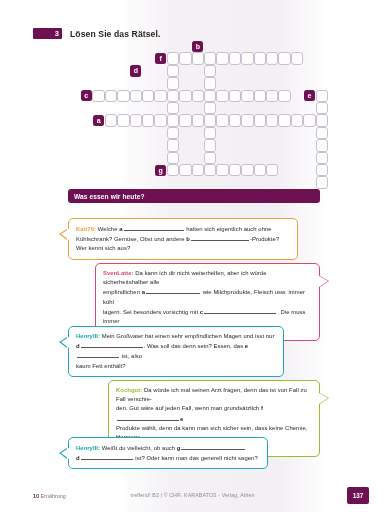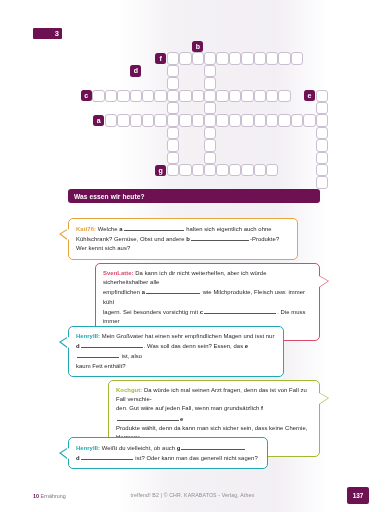--- a/index.html
+++ b/index.html
@@ -215,20 +215,21 @@
 </style>
 </head>
 <body>
 
 <div class="gutter-shade"></div>
 
 <div class="ex-header">
   <div class="ex-num">
     <span>3</span>
   </div>
+  <div class="ex-title">Lösen Sie das Rätsel.</div>
 </div>
 
 <div id="crossword">
     <div class="cw-cell" style="left: 204px; top: 52.4px;"></div>
     <div class="cw-cell" style="left: 204px; top: 64.8px;"></div>
     <div class="cw-cell" style="left: 204px; top: 77.2px;"></div>
     <div class="cw-cell" style="left: 204px; top: 89.6px;"></div>
     <div class="cw-cell" style="left: 204px; top: 102px;"></div>
     <div class="cw-cell" style="left: 204px; top: 114.4px;"></div>
     <div class="cw-cell" style="left: 204px; top: 126.8px;"></div>

